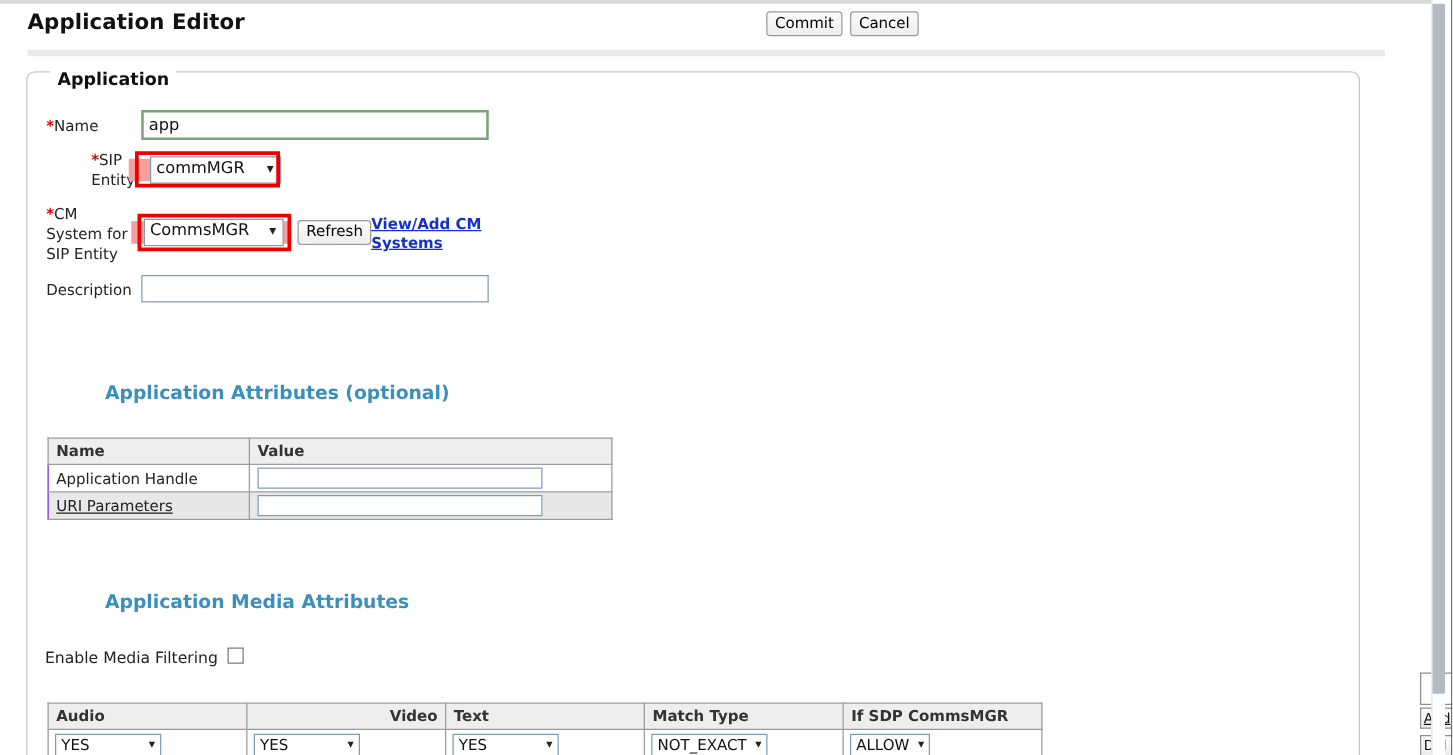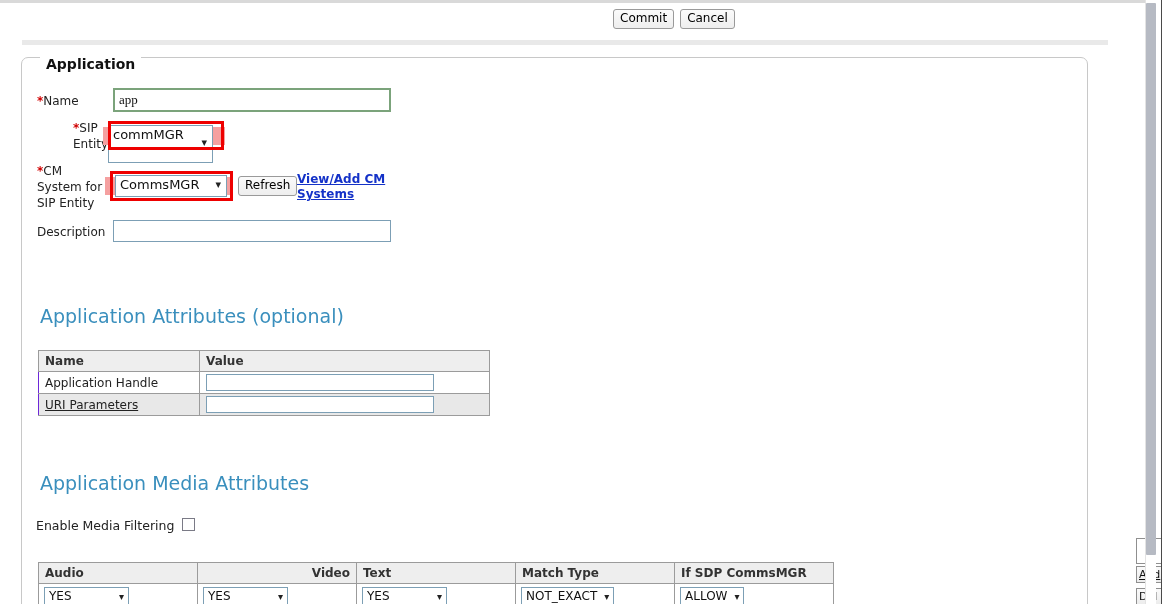--- a/index.html
+++ b/index.html
@@ -96,21 +96,20 @@
     font-family: "DejaVu Sans", sans-serif;
     font-size: 13px;
     color: #111;
     background: #ffffff;
     border: 1px solid #7c9fb5;
     padding: 1px 4px;
     outline: none;
   }
   .txtinput.focused {
     border: 2px solid #7ba37b;
-    font-family: Liberation Serif, serif;
   }
 
   .sel {
     position: absolute;
     box-sizing: border-box;
     font-family: "DejaVu Sans", sans-serif;
     font-size: 13px;
     color: #111;
     background: #ffffff;
     border: 1px solid #7c9fb5;
@@ -146,24 +145,25 @@
     font-weight: bold;
     color: #1432c8;
     text-decoration: underline;
     line-height: 15px;
     cursor: pointer;
   }
 
   
   .section-h {
     position: absolute;
-    font-size: 19px;
-    font-weight: normal;
+    font-size: 15px;
+    font-weight: bold;
     color: #3a8fbd;
     white-space: nowrap;
+    margin-left: 44px;
   }
 
   
   table.grid {
     position: absolute;
     border-collapse: collapse;
     font-size: 12px;
     background: #ffffff;
   }
   table.grid th {
@@ -299,40 +299,41 @@
   }
   .sidebtn u { text-decoration: underline; }
 </style>
 </head>
 <body>
 
 <div id="page">
 
   <div class="top-rule"></div>
 
+  <div class="page-title">Application Editor</div>
 
   <div class="btnbar">
     <button class="btn">Commit</button>
     <button class="btn">Cancel</button>
   </div>
 
   <div class="header-divider"></div>
 
   <div class="panel"></div>
   <div class="panel-legend">Application</div>
 
   <div class="lbl" style="left:37px; top:93px;"><span class="req">*</span><span>Name</span></div>
   <input class="txtinput focused" style="left: 113px; top: 88px; width: 278px; height: 24px;" value="app">
 
   <div class="lbl" style="left:37px; top:120px;margin-left:36px;">
     <span class="req">*</span><span>SIP</span><br>
     <span>Entity</span>
   </div>
   <div class="hl-pink" style="left:103px; top:127px; width:122px; height:18px;"></div>
-  <div class="sel" style="left:108px; top:125px; width:105px; height:38px;">
+  <div class="sel" style="left:120px; top:125px; width:105px; height:22px;">
     <span>commMGR</span>
     <span class="caret">▾</span>
   </div>
   <div class="redbox" style="left:108px; top:121px; width:116px; height:29px;"></div>
 
   <div class="lbl" style="left:37px; top:163px;">
     <span class="req">*</span><span>CM</span><br>
     <span>System for</span><br>
     <span>SIP Entity</span>
   </div>

